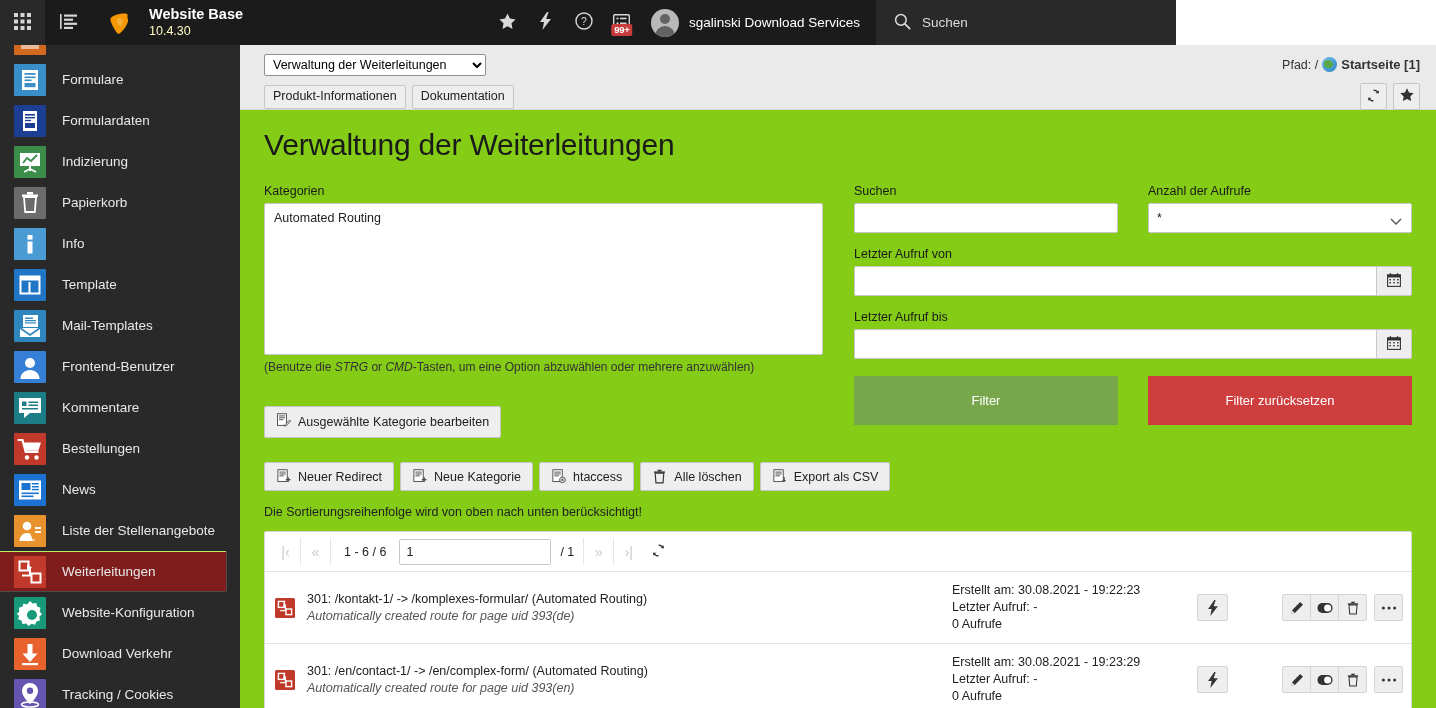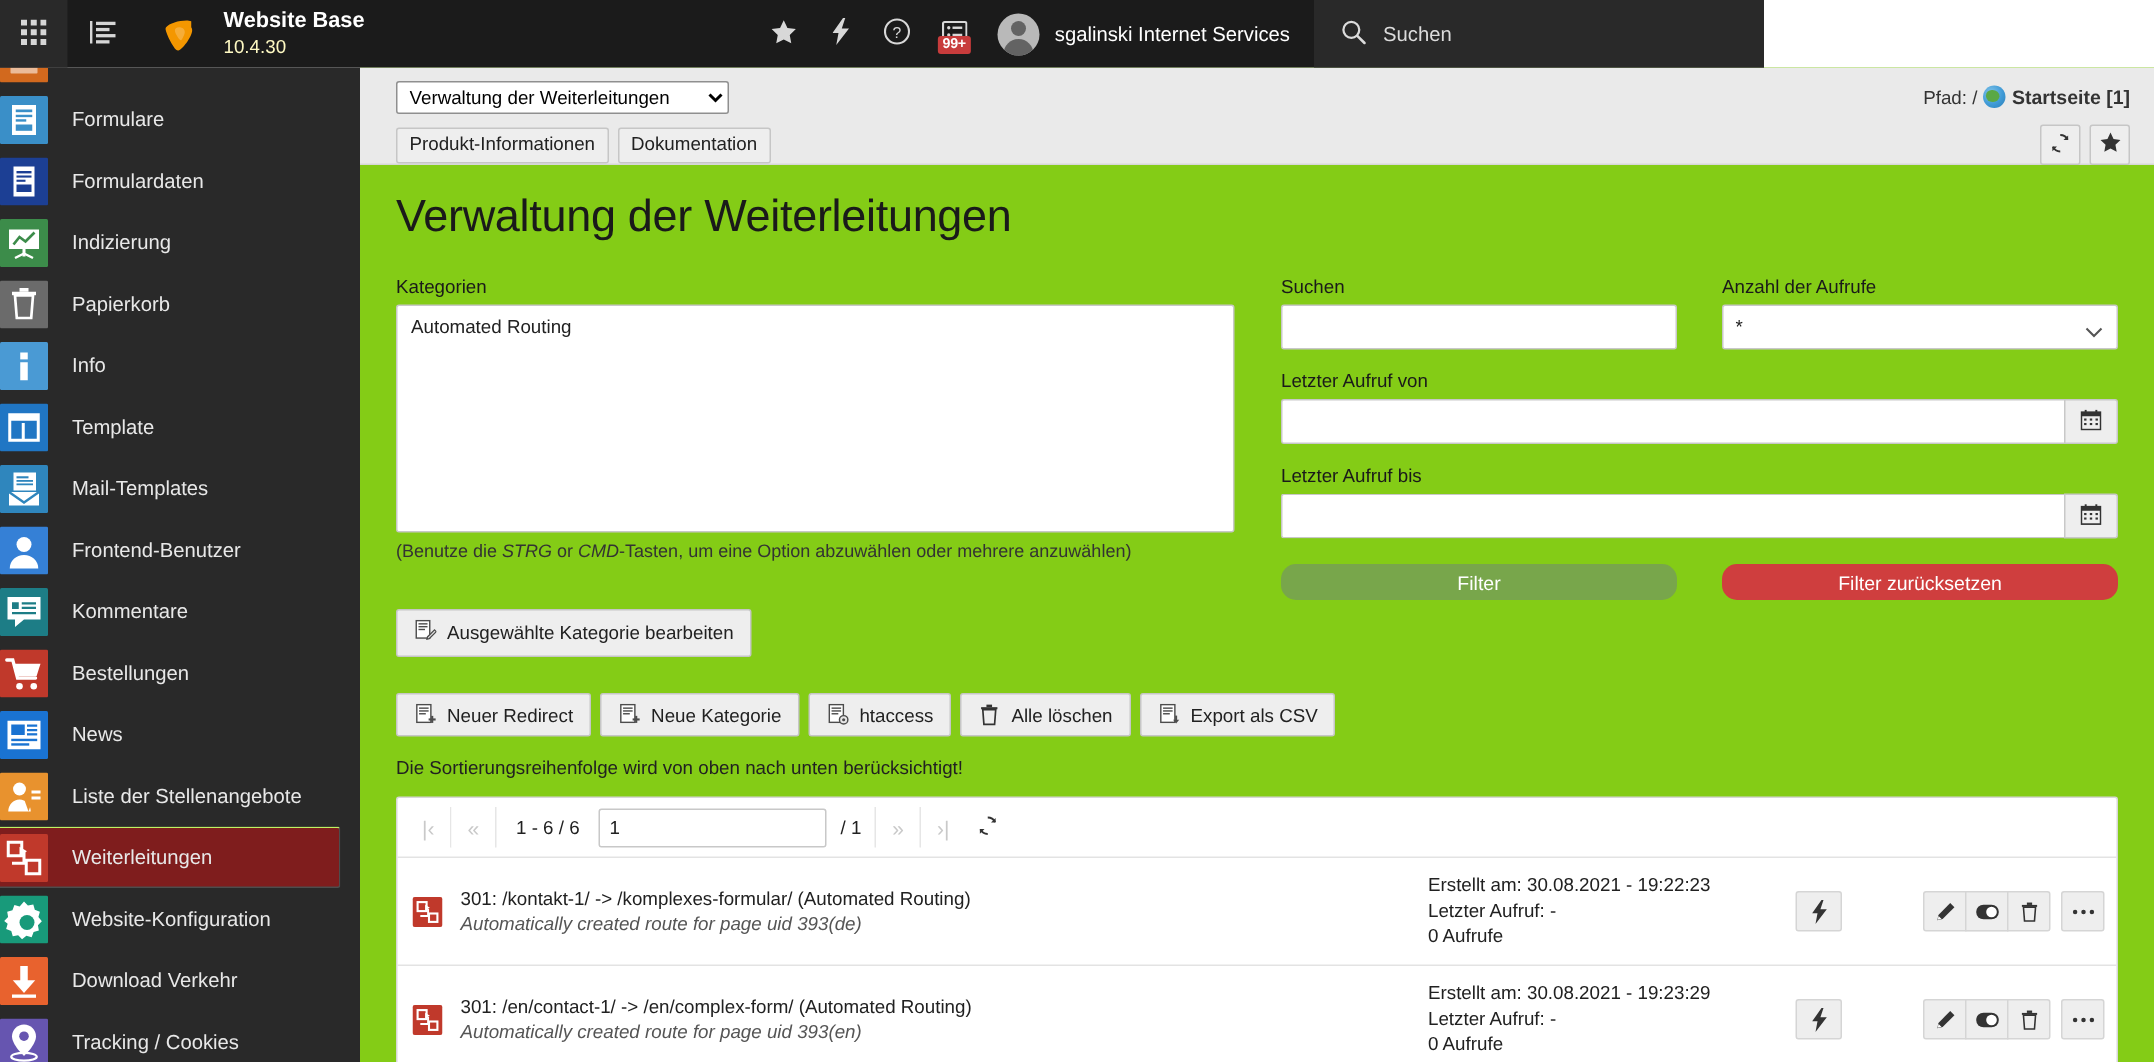--- a/index.html
+++ b/index.html
@@ -91,20 +91,21 @@
   #sidebar {
     position: absolute; top: 45px; left: 0;
     width: 240px; height: 663px;
     background: #292929;
     overflow: hidden;
   }
   .nav-scroll { position: absolute; top: -27px; left: 0; width: 240px; }
   .nav-item {
     height: 41px;
     display: flex; align-items: center;
+    padding-left: 14px;
     gap: 16px;
     position: relative;
   }
   .nav-item.active {
     background: #7f1d1d;
     border-top: 1px solid #bef264;
     border-bottom: 1px solid #4d4d4d;
     border-right: 1px solid #4d4d4d;
     margin-right: 13px;
     border-radius: 0 2px 2px 0;
@@ -247,22 +248,22 @@
   .btn-edit-cat {
     margin-top: 32px;
     background: #eee; border: 1px solid #c6c6c6; border-radius: 2px;
     font-size: 12.5px; color: #212121;
     padding: 6px 11px;
     display: inline-flex; align-items: center; gap: 7px;
     font-family: "Liberation Sans", sans-serif;
   }
 
   .btn-filter, .btn-reset {
-    flex: 1 1 0; height: 24px;
-    border: none; border-radius: 10px;
+    flex: 1 1 0; height: 49px;
+    border: none; border-radius: 0;
     color: #fff; font-size: 13px;
     font-family: "Liberation Sans", sans-serif;
     cursor: pointer;
   }
   .filter-row { display: flex; gap: 30px; margin-top: 17px; }
 
   .toolbar2 { display: flex; gap: 6px; margin-top: 24px; }
   .btn-tb {
     background: #eee; border: 1px solid #c6c6c6; border-radius: 2px;
     font-size: 12.5px; color: #212121;
@@ -432,21 +433,21 @@
           <rect x="7" y="3.7" width="6.5" height="1.6" fill="#d8d8d8"></rect>
         <circle cx="4.5" cy="9.3" r="1.1" fill="#d8d8d8"></circle>
           <rect x="7" y="8.5" width="6.5" height="1.6" fill="#d8d8d8"></rect>
       </svg>
     </span>
     <span class="tb-badge">99+</span>
   </div>
 
   <div class="tb-user">
     <span class="tb-avatar"></span>
-    <span class="tb-username">sgalinski Internet Services</span>
+    <span class="tb-username">sgalinski Download Services</span>
   </div>
 
   <div class="tb-search">
     <span>
       <svg width="17" height="17" viewBox="0 0 18 18">
         <circle cx="7.3" cy="7.3" r="5.6" fill="none" stroke="#dcdcdc" stroke-width="1.6"></circle>
         <line x1="11.5" y1="11.5" x2="16.6" y2="16.6" stroke="#dcdcdc" stroke-width="1.8" stroke-linecap="round"></line>
       </svg>
     </span>
     <span class="tb-search-label">Suchen</span>

